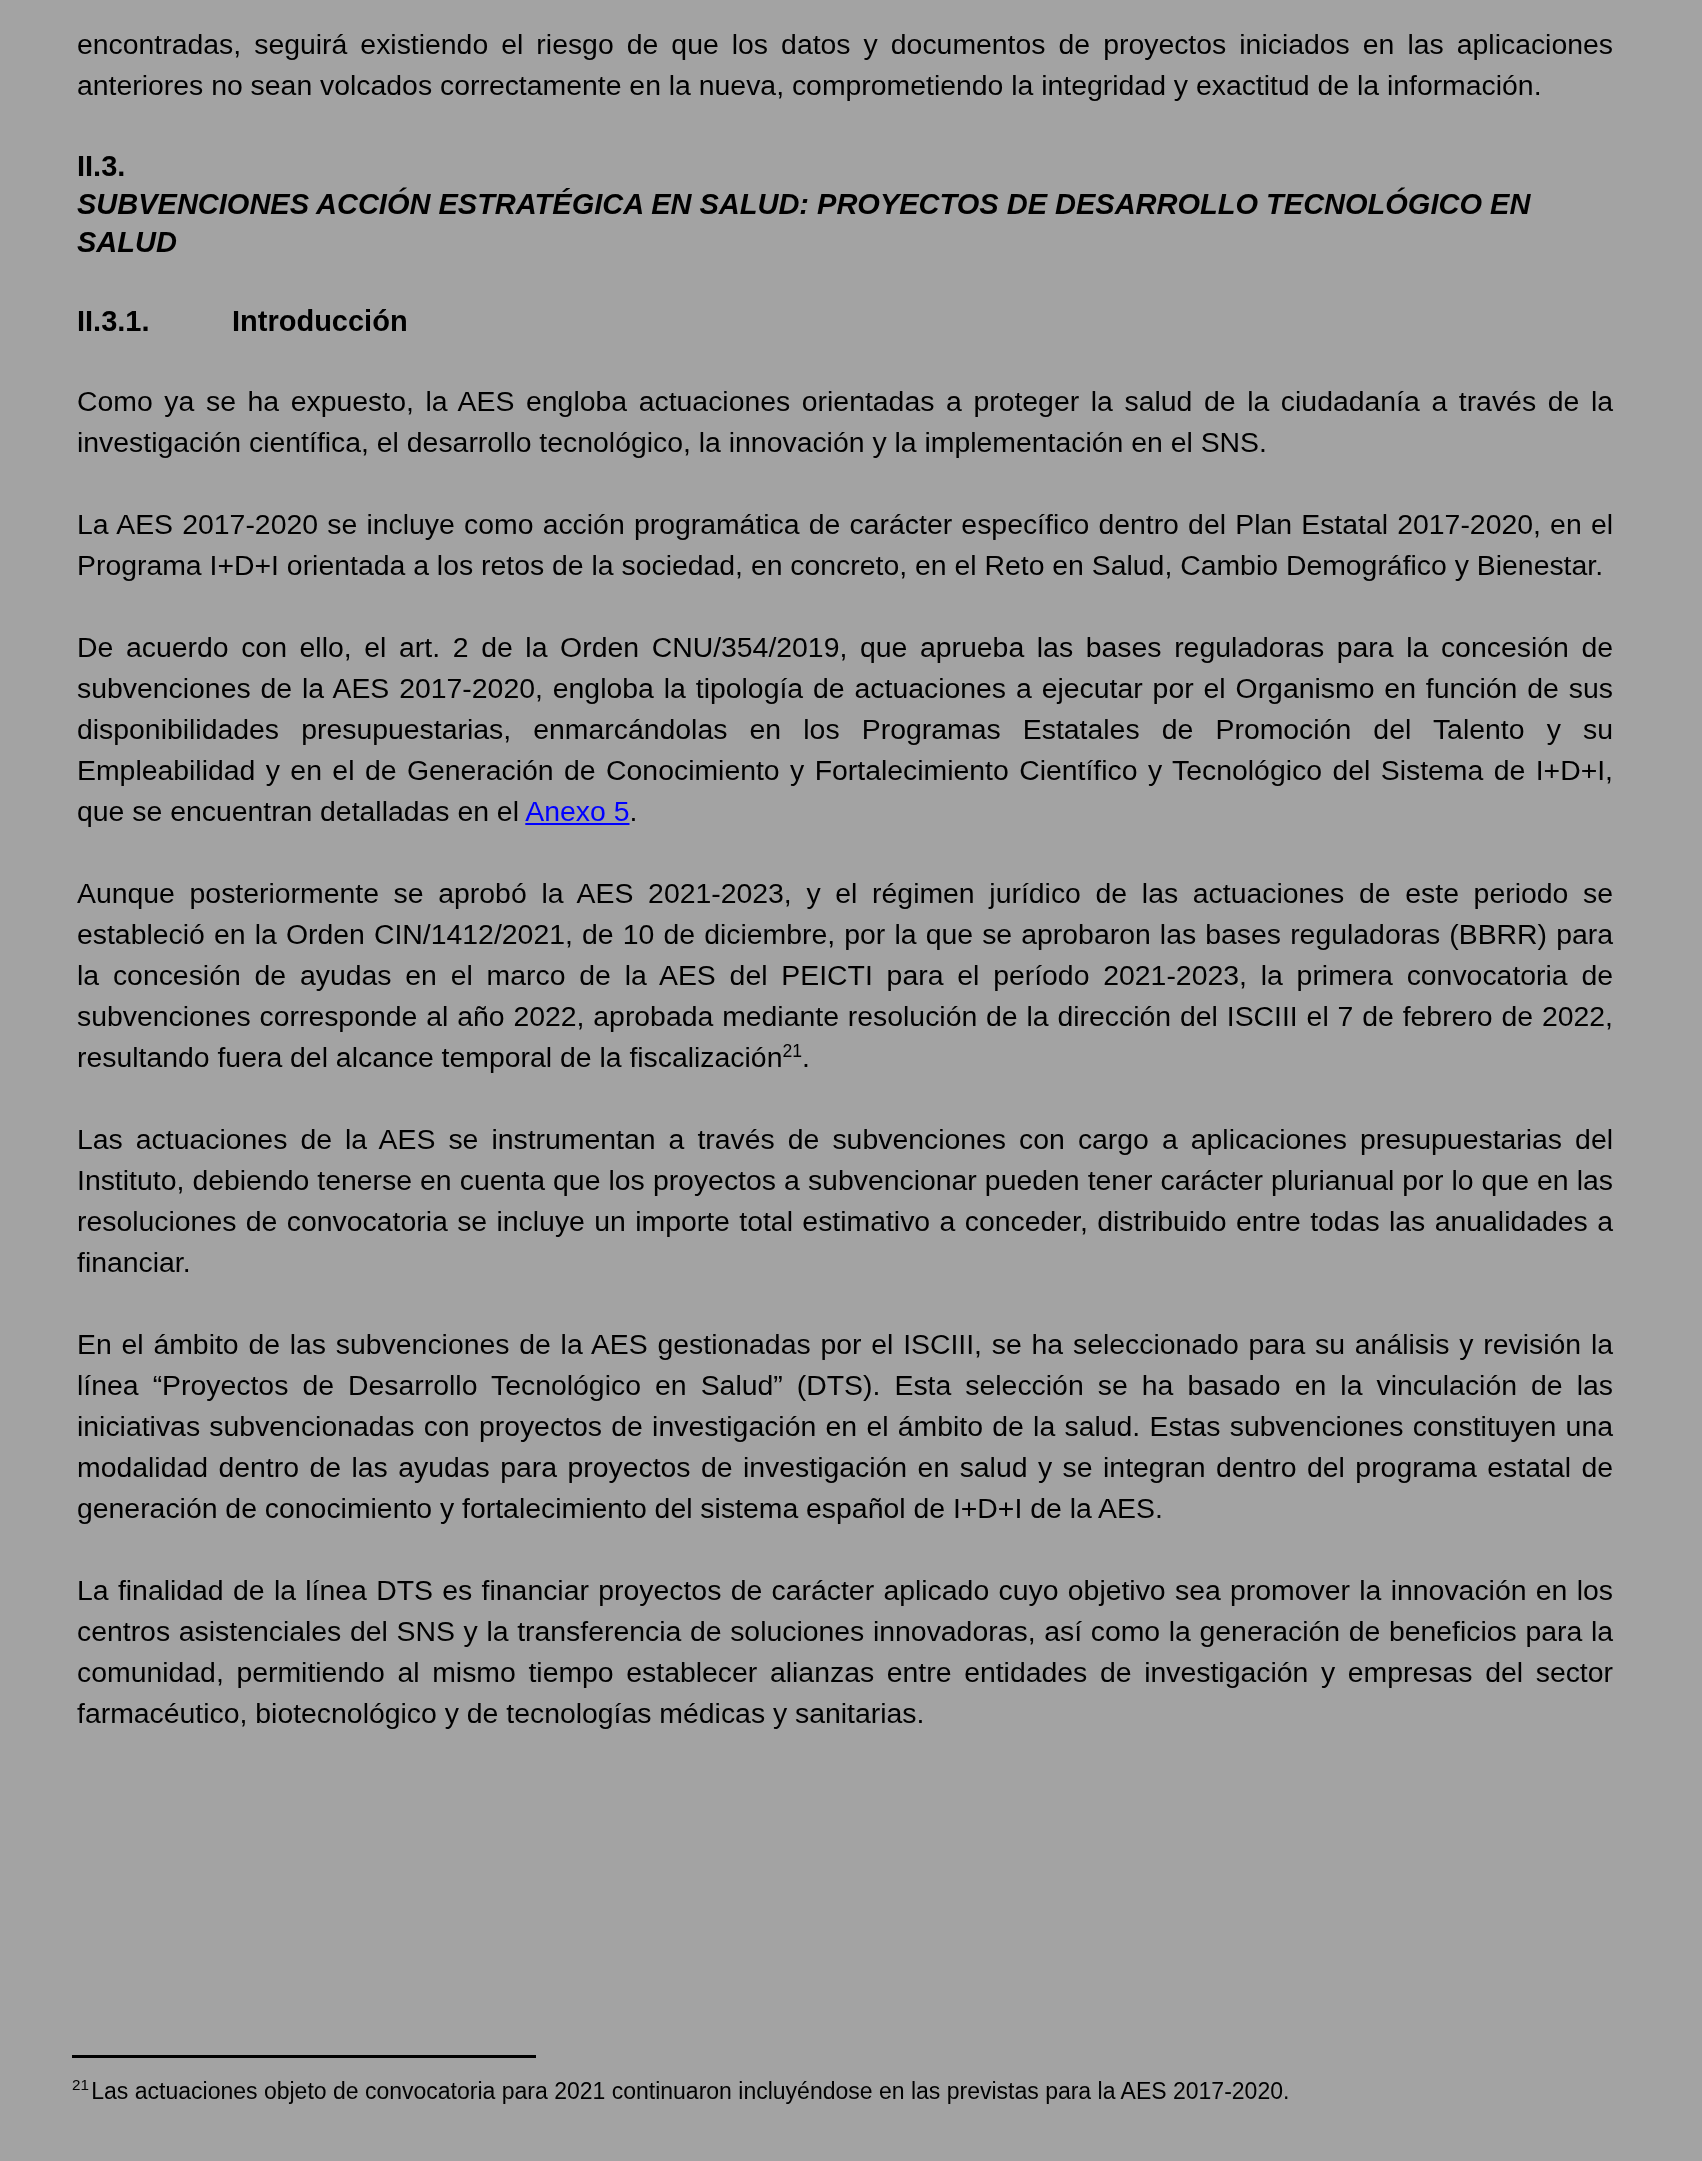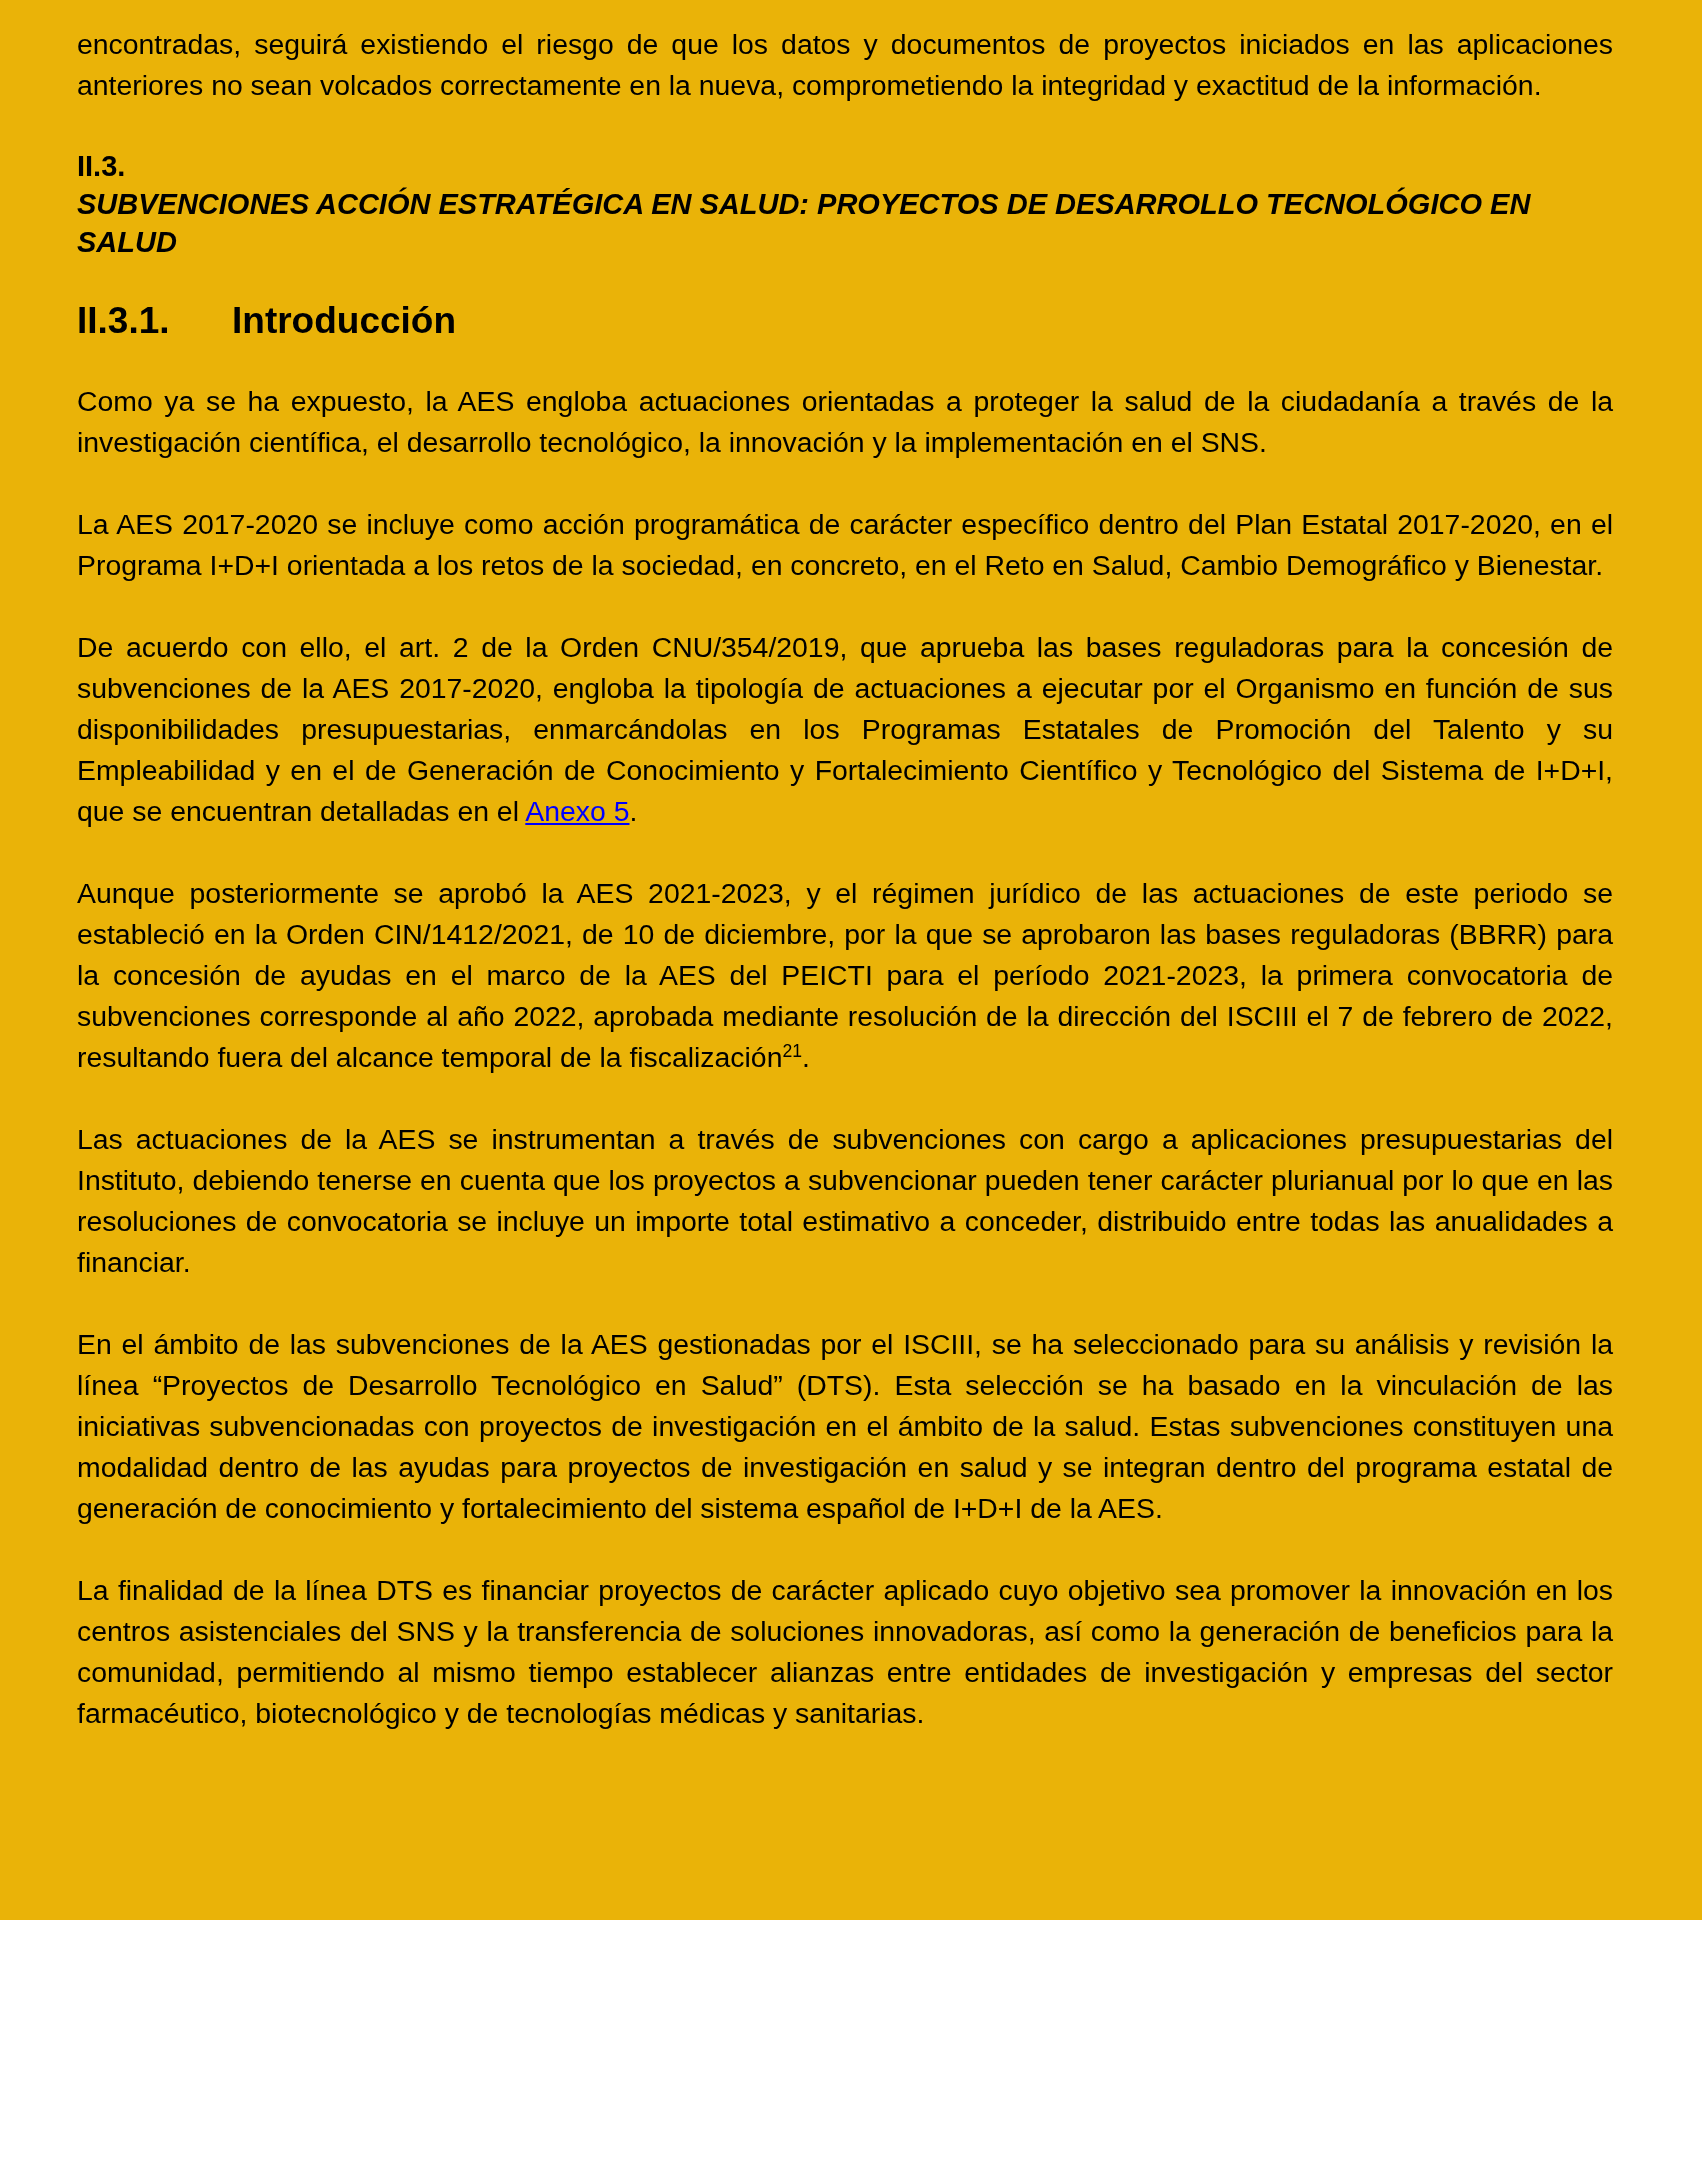--- a/index.html
+++ b/index.html
@@ -4,22 +4,22 @@
 <style>
   html, body {
     margin: 0;
     padding: 0;
     background: #ffffff;
   }
 
   .page {
     position: relative;
     width: 1703px;
-    height: 1920px;
-    background: #eab308;
+    height: 2161px;
+    background: #a3a3a3;
     box-sizing: border-box;
     padding: 0;
     overflow: hidden;
     font-family: "Liberation Sans", sans-serif;
     color: #000000;
   }
 
   .content {
     position: absolute;
     left: 77px;
@@ -66,21 +66,21 @@
   }
   .h2 .txt {
     flex: 1 1 auto;
     text-align: left;
     font-style: italic;
   }
 
   .h3 {
     display: flex;
     align-items: flex-start;
-    font-size: 37px;
+    font-size: 29px;
     font-weight: bold;
     line-height: 38px;
   }
   .h3 .num {
     flex: 0 0 auto;
     width: 155px;
     white-space: nowrap;
   }
   .h3 .txt {
     flex: 1 1 auto;

